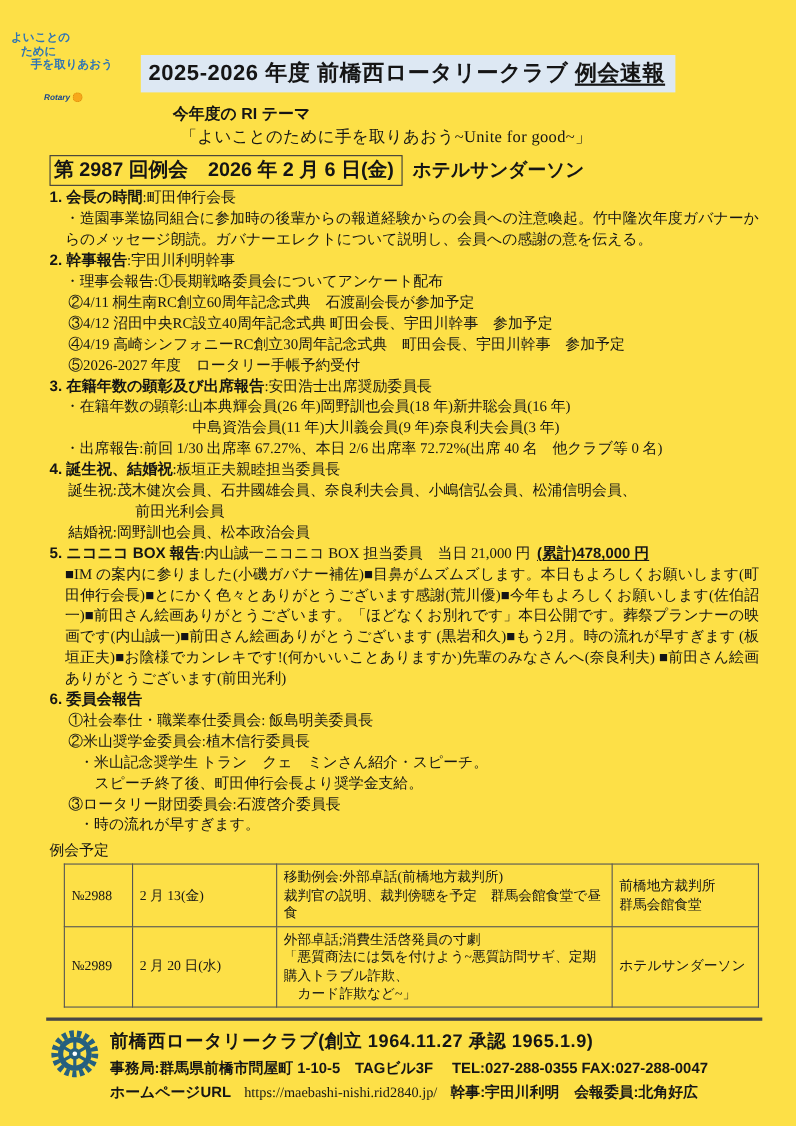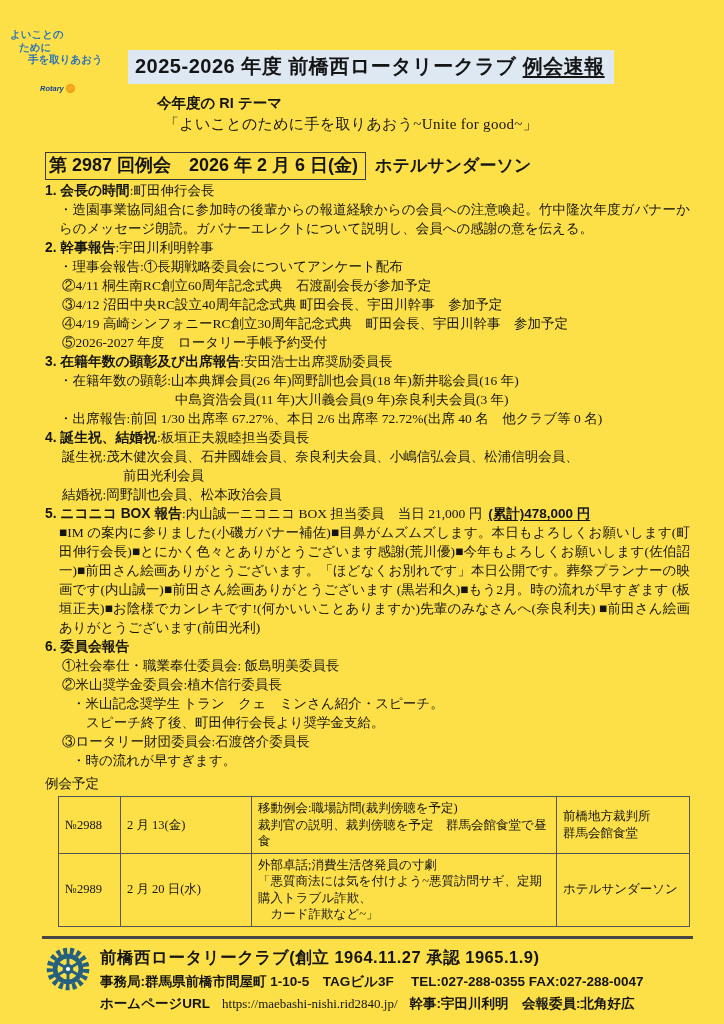--- a/index.html
+++ b/index.html
@@ -27,21 +27,21 @@
   }
   .logo-block .l2 { padding-left:9px; }
   .logo-block .l3 { padding-left:18px; }
   .rotary-mini { margin:17px 0 0 30px; display:flex; align-items:center; gap:2px; }
   .rotary-mini .rword { font-size:7.5px; font-style:italic; color:#17458f; font-weight:bold;
     font-family:"Liberation Sans",sans-serif;text-align:right; }
   .mini-wheel { width:9px; height:9px; border-radius:50%; background:#f7a81b;
     border:1px dotted #d98e0b; }
   .ri-label { margin:10px 0 0 112px; font-size:14.5px; }
   .ri-theme { margin:2px 0 0 119px; font-size:15px; letter-spacing:0.3px; }
-  .meeting-line { margin-top:18px; font-size:18px; }
+  .meeting-line { margin-top:7px; font-size:18px; }
   .meeting-box { display:inline-block; border:1.5px solid #3a3a3a; padding:0 7px 2px 3px; }
   .meeting-venue { margin-left:9px; font-size:17px; }
 
   
   .sections { margin-top:1px; font-size:13.5px; line-height:19px; }
   .sec-head .h { font-size:13.8px; }
   .ind14 { padding-left:14px; }
   .ind17 { padding-left:17px; }
   .ind27 { padding-left:27px; }
   .ind41 { padding-left:41px; }
@@ -132,21 +132,21 @@
       <div class="ind27">・時の流れが早すぎます。</div>
     </div>
 
     <div class="sched-label">例会予定</div>
     <table class="sched">
       <tbody>
           <tr>
         <td class="c-no">№2988</td>
         <td class="c-date">2 月 13(金)</td>
         <td class="c-desc">
-          <div>移動例会:職場訪問(裁判傍聴を予定)</div>
+          <div>移動例会:外部卓話(前橋地方裁判所)</div>
           <div>裁判官の説明、裁判傍聴を予定　群馬会館食堂で昼食</div>
         </td>
         <td class="c-venue">
           <div>前橋地方裁判所</div>
           <div>群馬会館食堂</div>
         </td>
       </tr>
       <tr>
         <td class="c-no">№2989</td>
         <td class="c-date">2 月 20 日(水)</td>

